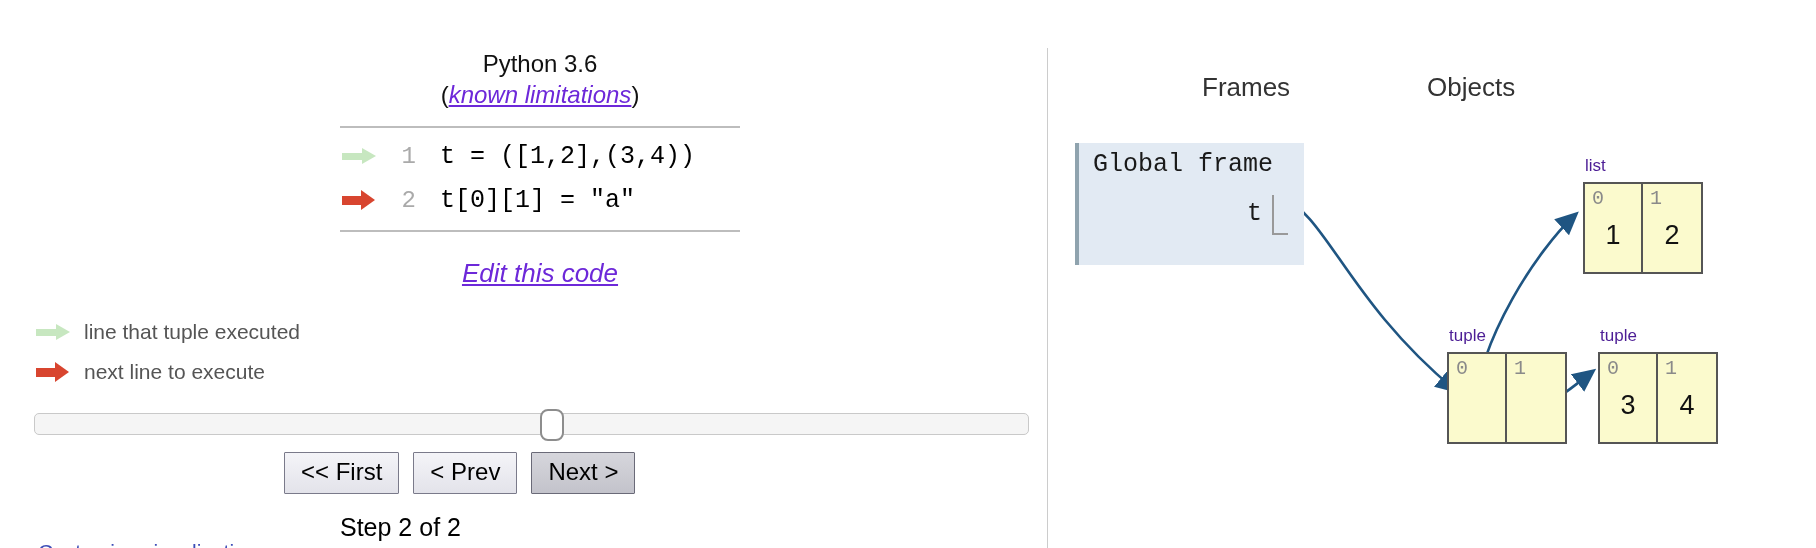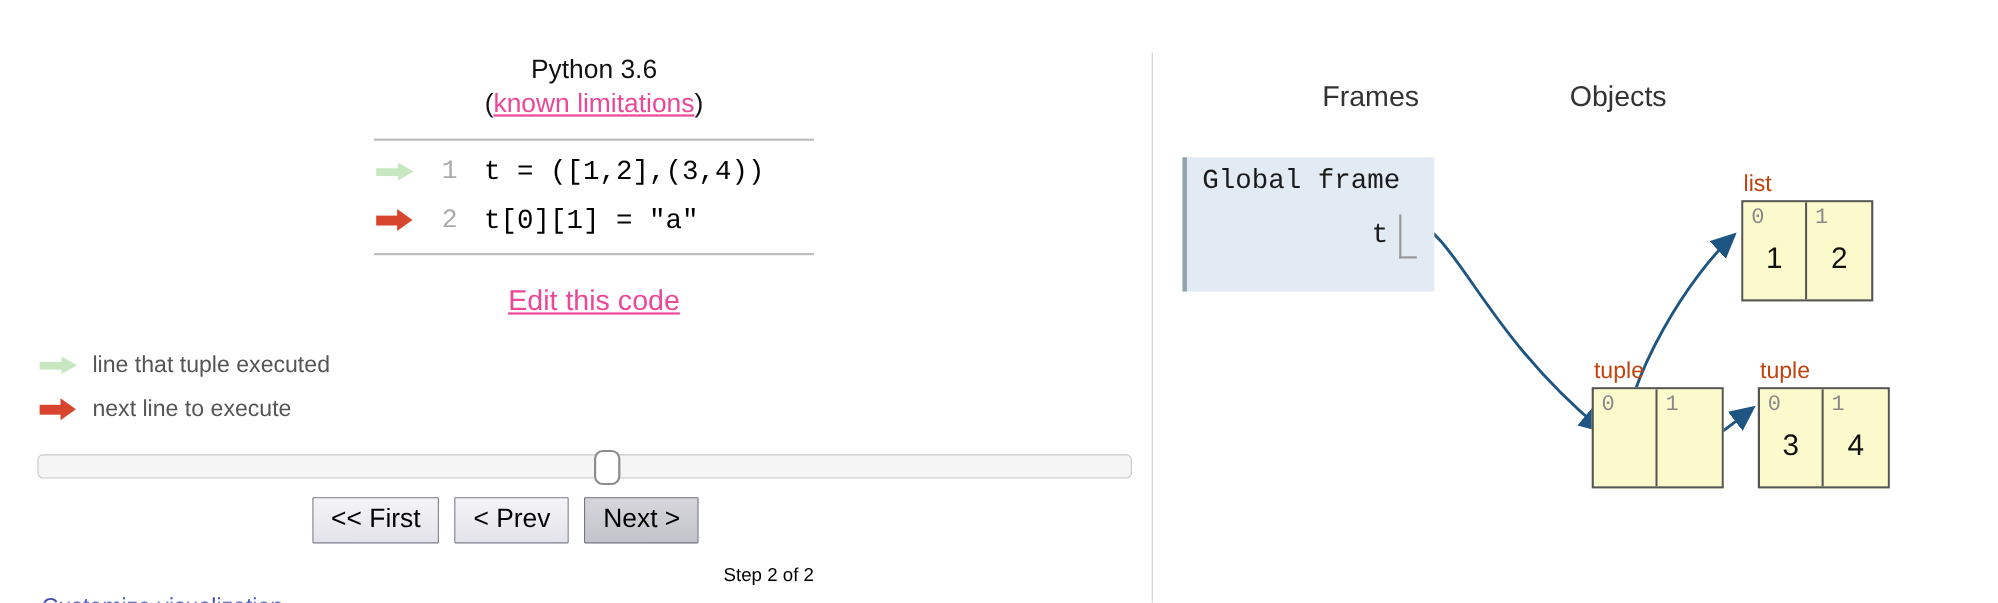--- a/index.html
+++ b/index.html
@@ -41,23 +41,24 @@
     left: 340px;
     top: 48px;
     width: 400px;
     text-align: center;
     font-size: 24px;
     color: #111;
     line-height: 31px;
   }
   .py-version .vline2 { display: block; }
   a.link {
-    color: #ec4899;
+    color: #6d28d9;
     text-decoration: underline;
     cursor: pointer;
+    font-style: italic;
   }
 
   .code-box {
     position: absolute;
     left: 340px;
     top: 126px;
     width: 400px;
     border-top: 2px solid #bdbdbd;
     border-bottom: 2px solid #bdbdbd;
     padding: 6px 0 8px 0;
@@ -197,22 +198,22 @@
   .btn.focused {
     background: linear-gradient(#d6d6dc, #c3c3cb);
     border-color: #6a6a78;
   }
 
   .step-text {
     position: absolute;
     left: 340px;
     top: 513px;
     width: 400px;
-    text-align: right;
-    font-size: 17px;
+    text-align: left;
+    font-size: 25px;
     color: #000;
   }
 
   .bottom-clip {
     position: absolute;
     left: 38px;
     top: 540px;
     font-size: 21px;
     color: #3d4db7;
     text-decoration: underline;
@@ -268,22 +269,22 @@
     top: 52px;
     width: 14px;
     height: 38px;
     border-left: 2px solid #999999;
     border-bottom: 2px solid #999999;
   }
 
   
   .objlabel {
     position: absolute;
-    font-size: 21px;
-    color: #c2410c;
+    font-size: 17px;
+    color: #4c1d95;
   }
   .objbox {
     position: absolute;
     display: flex;
     border: 2px solid #555555;
     background: #faf9cf;
     box-sizing: border-box;
   }
   .objcell {
     position: relative;

